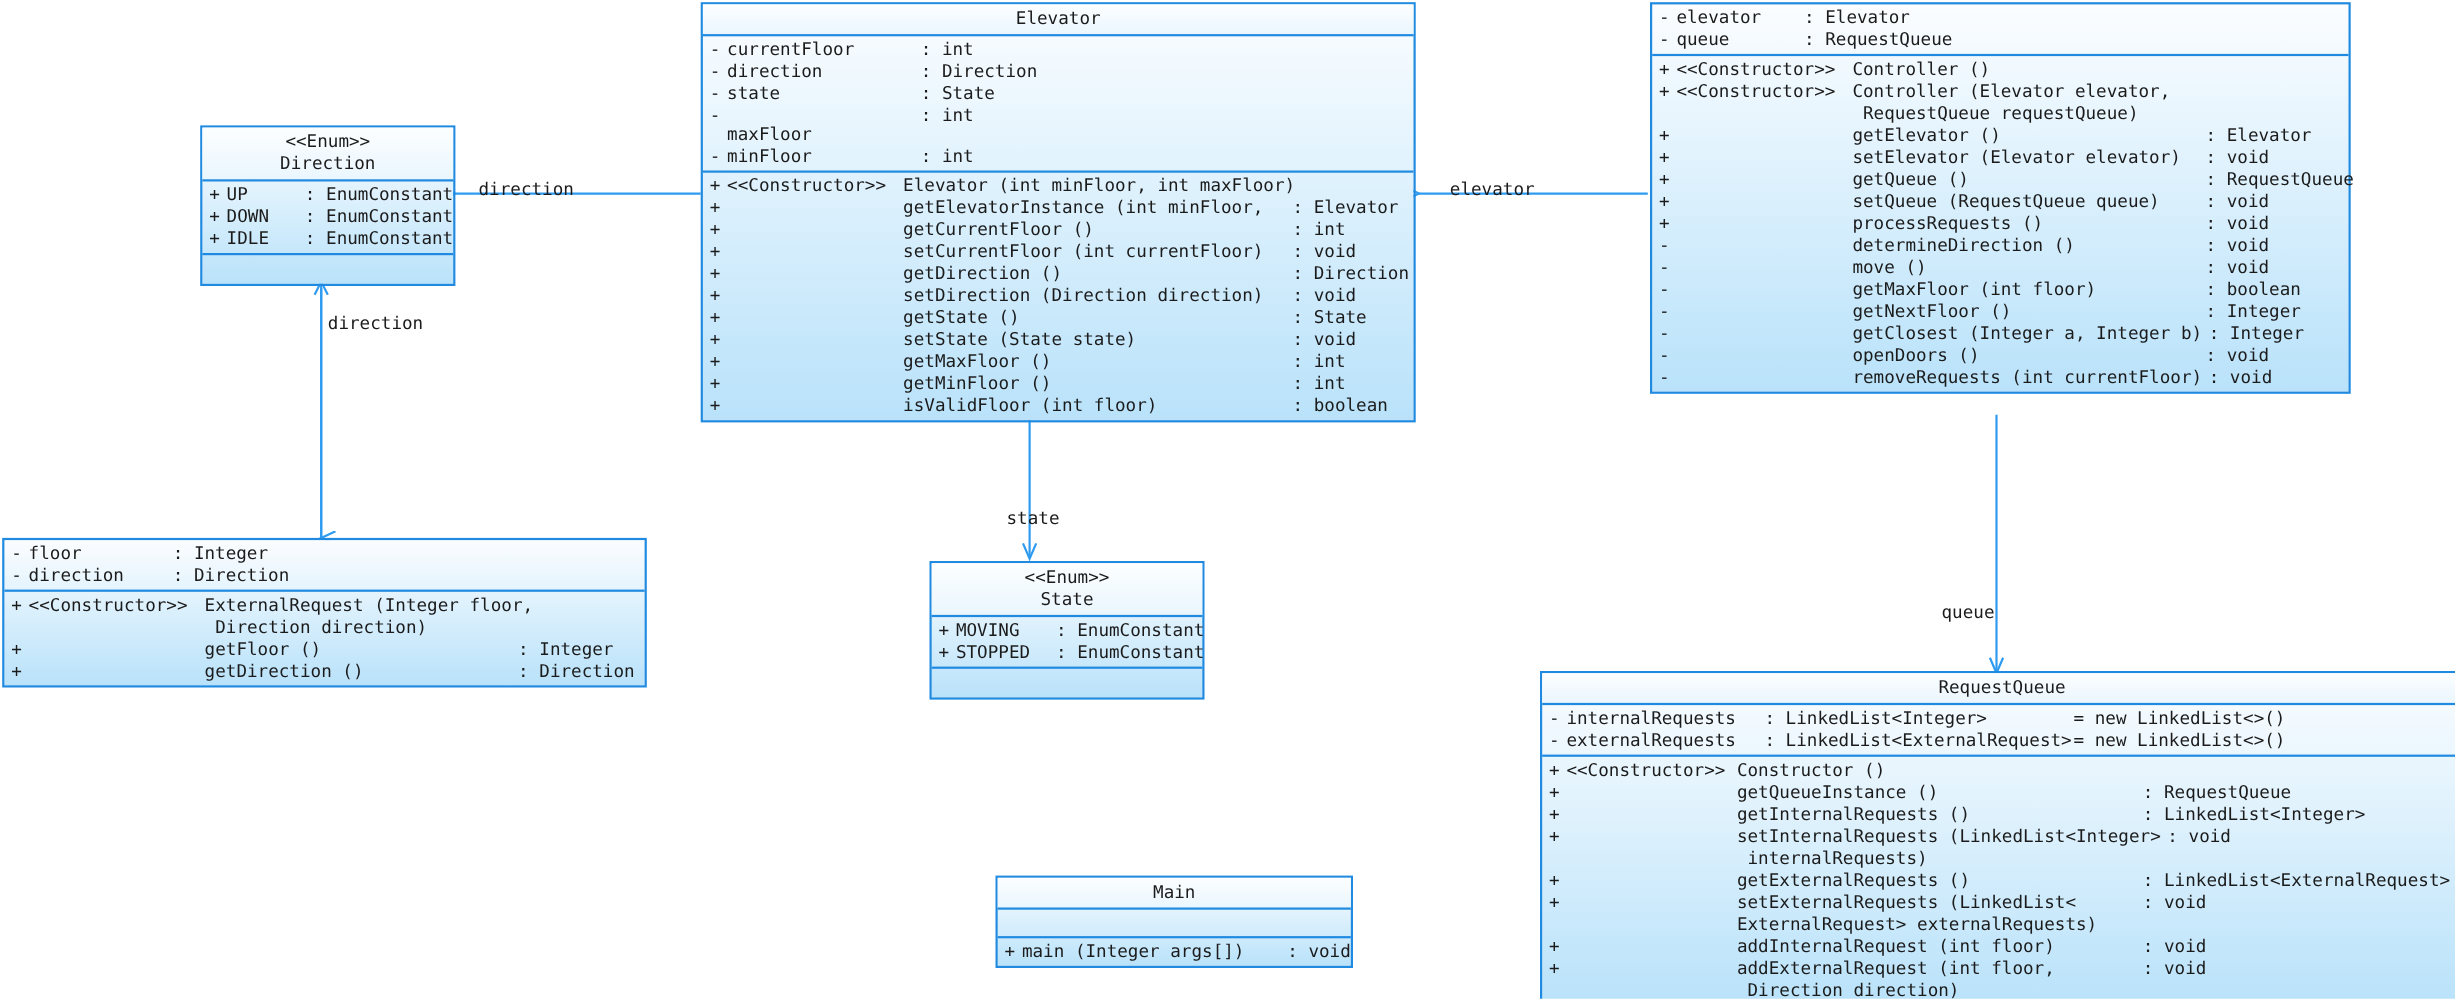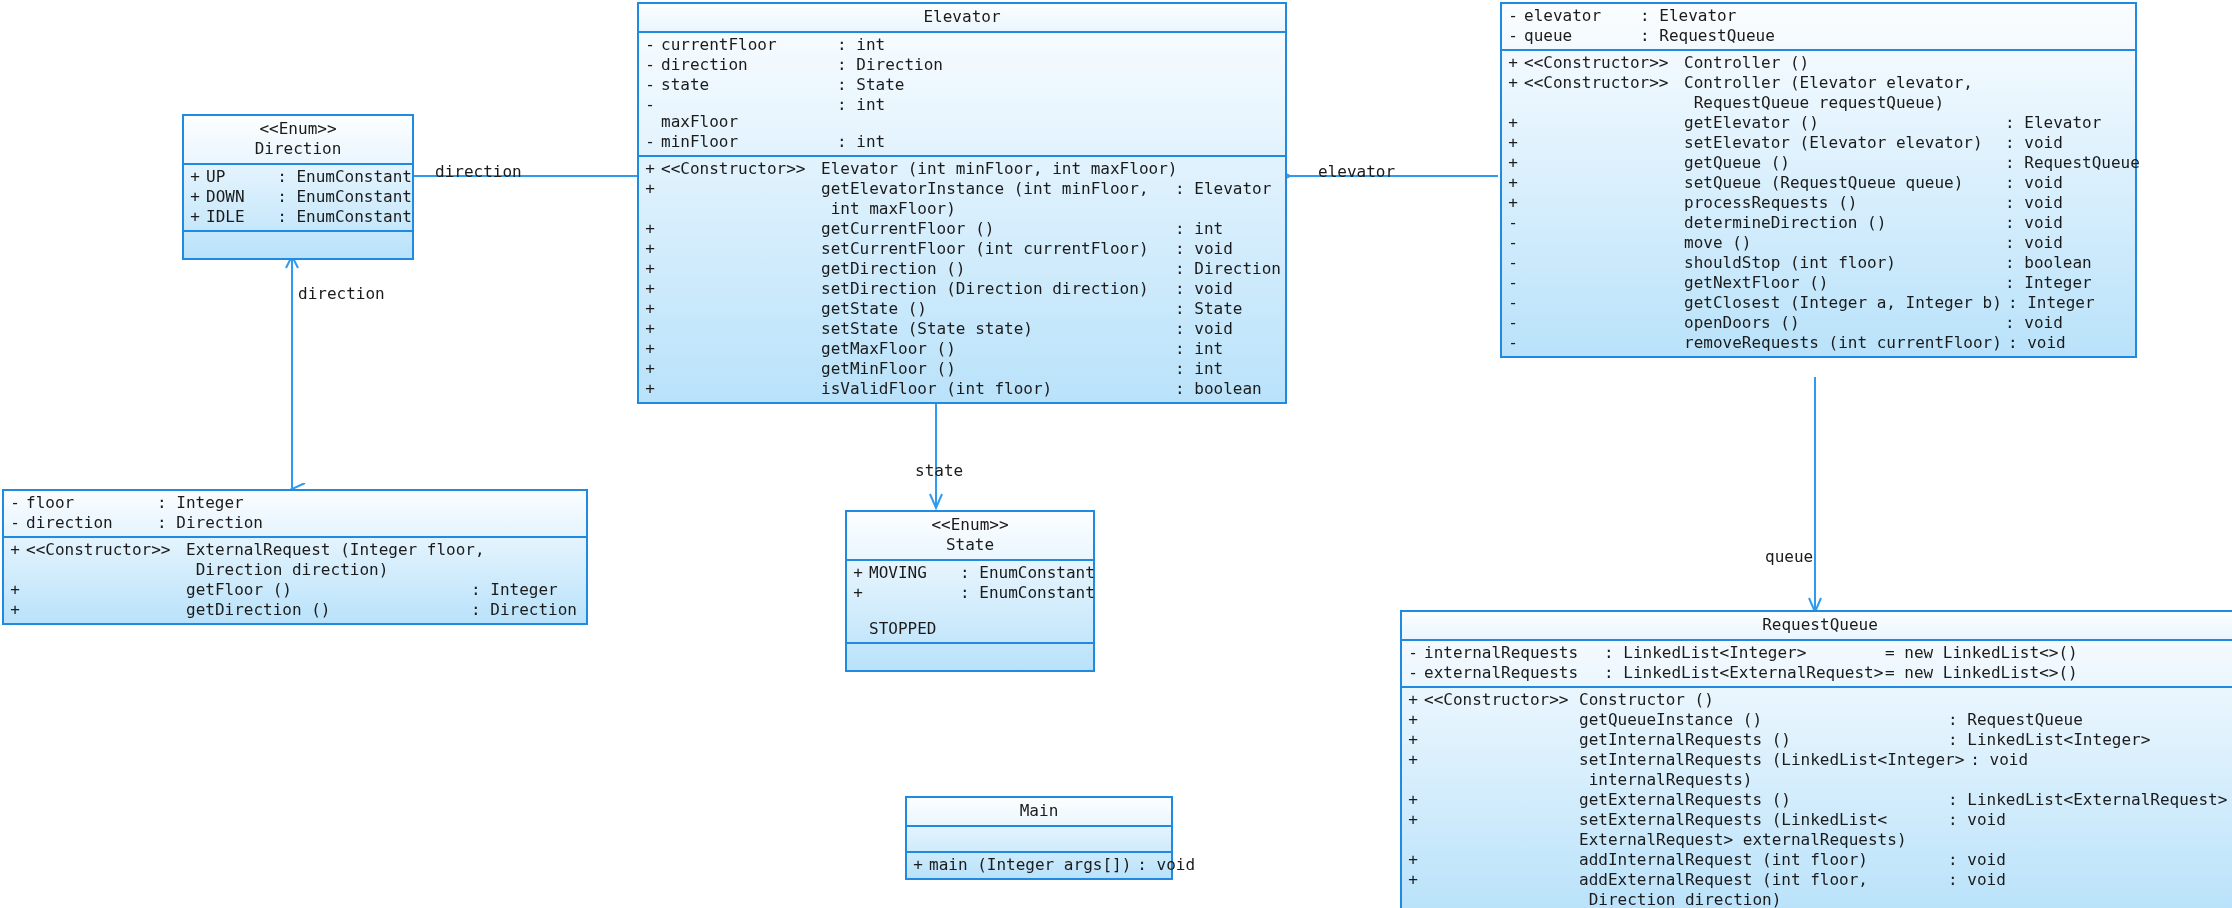--- a/index.html
+++ b/index.html
@@ -213,26 +213,20 @@
         <span class="nm">Elevator (int minFloor, int maxFloor)</span>
         <span class="ty" style="width:110px;flex:0 0 110px;"></span>
       </div>
       <div class="row">
         <span class="vis">+</span>
         <span class="stereo-col" style="width:160px;flex:0 0 160px;"></span>
         <span class="nm">getElevatorInstance (int minFloor,</span>
         <span class="ty" style="width:110px;flex:0 0 110px;">: Elevator</span>
       </div>
       <div class="row">
-        <span class="vis"></span>
-        <span class="stereo-col" style="width:160px;flex:0 0 160px;"></span>
-        <span class="nm"> int maxFloor)</span>
-        <span class="ty" style="width:110px;flex:0 0 110px;"></span>
-      </div>
-      <div class="row">
         <span class="vis">+</span>
         <span class="stereo-col" style="width:160px;flex:0 0 160px;"></span>
         <span class="nm">getCurrentFloor ()</span>
         <span class="ty" style="width:110px;flex:0 0 110px;">: int</span>
       </div>
       <div class="row">
         <span class="vis">+</span>
         <span class="stereo-col" style="width:160px;flex:0 0 160px;"></span>
         <span class="nm">setCurrentFloor (int currentFloor)</span>
         <span class="ty" style="width:110px;flex:0 0 110px;">: void</span>
@@ -352,21 +346,21 @@
       </div>
       <div class="row">
         <span class="vis">-</span>
         <span class="stereo-col" style="width:160px;flex:0 0 160px;"></span>
         <span class="nm">move ()</span>
         <span class="ty" style="width:130px;flex:0 0 130px;">: void</span>
       </div>
       <div class="row">
         <span class="vis">-</span>
         <span class="stereo-col" style="width:160px;flex:0 0 160px;"></span>
-        <span class="nm">shouldStop (int floor)</span>
+        <span class="nm">getMaxFloor (int floor)</span>
         <span class="ty" style="width:130px;flex:0 0 130px;">: boolean</span>
       </div>
       <div class="row">
         <span class="vis">-</span>
         <span class="stereo-col" style="width:160px;flex:0 0 160px;"></span>
         <span class="nm">getNextFloor ()</span>
         <span class="ty" style="width:130px;flex:0 0 130px;">: Integer</span>
       </div>
       <div class="row">
         <span class="vis">-</span>
@@ -436,21 +430,21 @@
       <span class="cname">State</span>
     </div>
     <div class="uml-attrs">
       <div class="row">
         <span class="vis">+</span>
         <span style="width:85px;flex:0 0 85px;white-space:pre;">MOVING</span>
         <span class="ty">: EnumConstant</span>
       </div>
       <div class="row">
         <span class="vis">+</span>
-        <span style="width:85px;flex:0 0 85px;white-space:pre;margin-top:36px;">STOPPED</span>
+        <span style="width:85px;flex:0 0 85px;white-space:pre;">STOPPED</span>
         <span class="ty">: EnumConstant</span>
       </div>
     </div>
     <div class="uml-ops uml-empty"></div>
   </div>
 
   <div class="uml-class" style="left:1400px; top:610px; width:840px;">
     <div class="uml-header">
       <span class="cname">RequestQueue</span>
     </div>
@@ -531,21 +525,21 @@
       </div>
       <div class="row">
         <span class="vis"></span>
         <span class="stereo-col" style="width:155px;flex:0 0 155px;"></span>
         <span class="nm"> Direction direction)</span>
         <span class="ty" style="width:290px;flex:0 0 290px;"></span>
       </div>
     </div>
   </div>
 
-  <div class="uml-class" style="left:905px; top:796px; width:268px;">
+  <div class="uml-class" style="left:905px; top:796px; width:325px;">
     <div class="uml-header">
       <span class="cname">Main</span>
     </div>
     <div class="uml-attrs uml-empty"></div>
     <div class="uml-ops">
       <div class="row">
         <span class="vis">+</span>
         <span class="nm">main (Integer args[])</span>
         <span class="ty">: void</span>
       </div>

